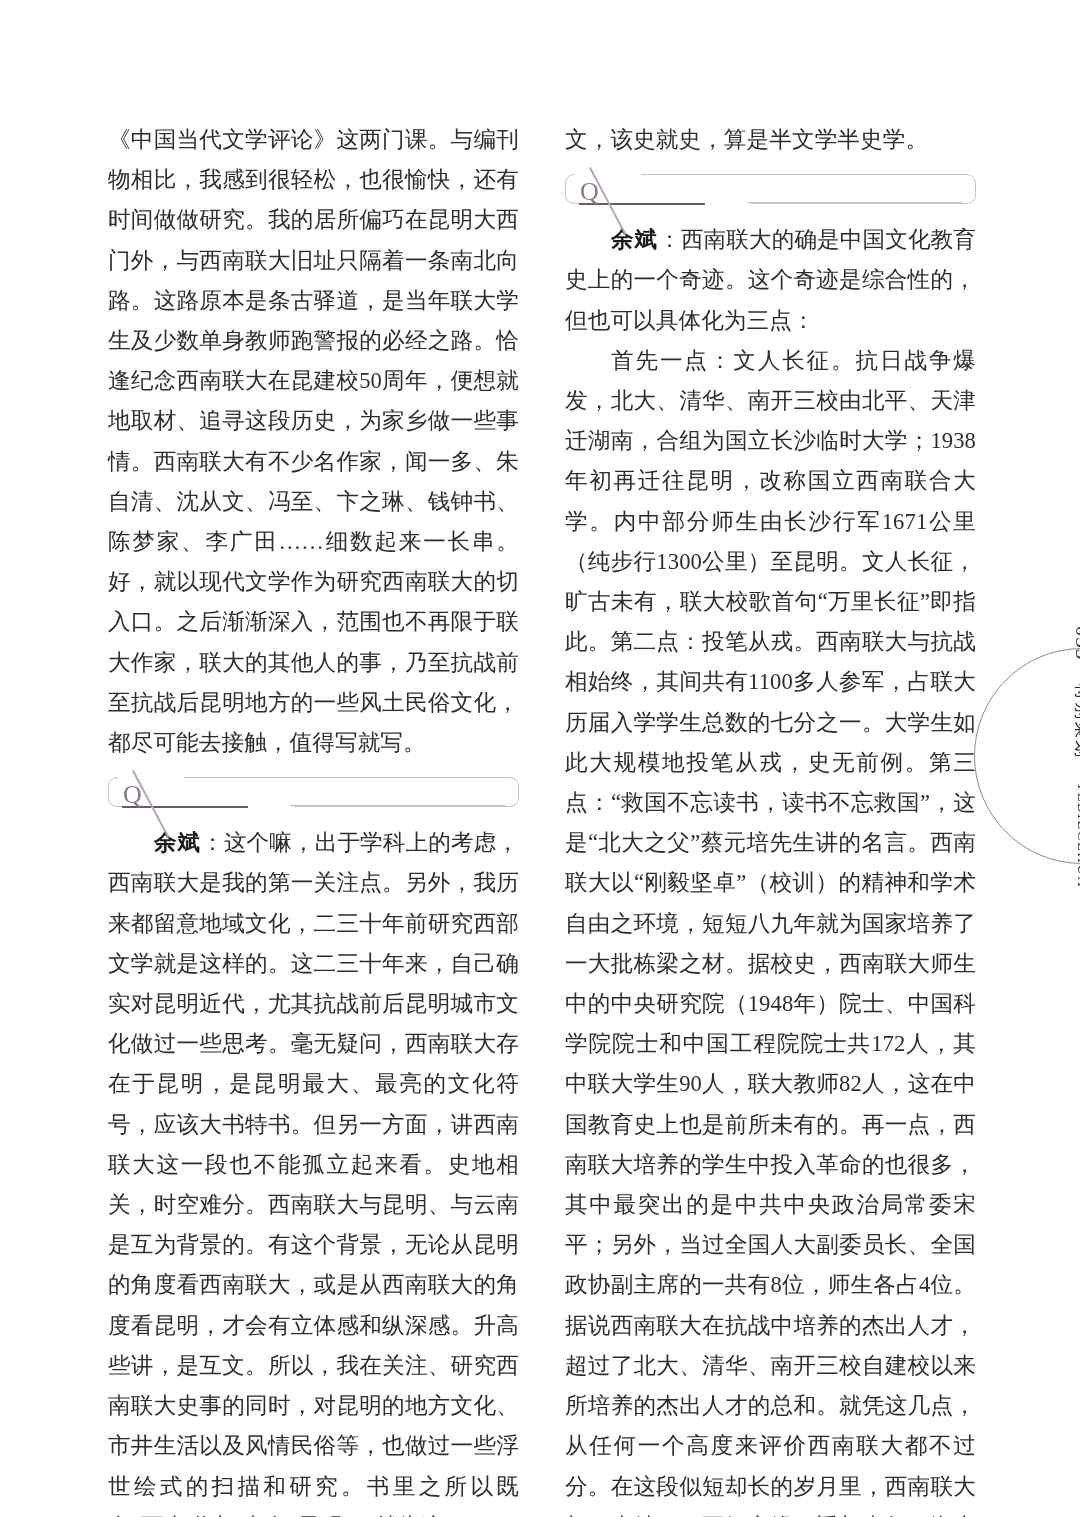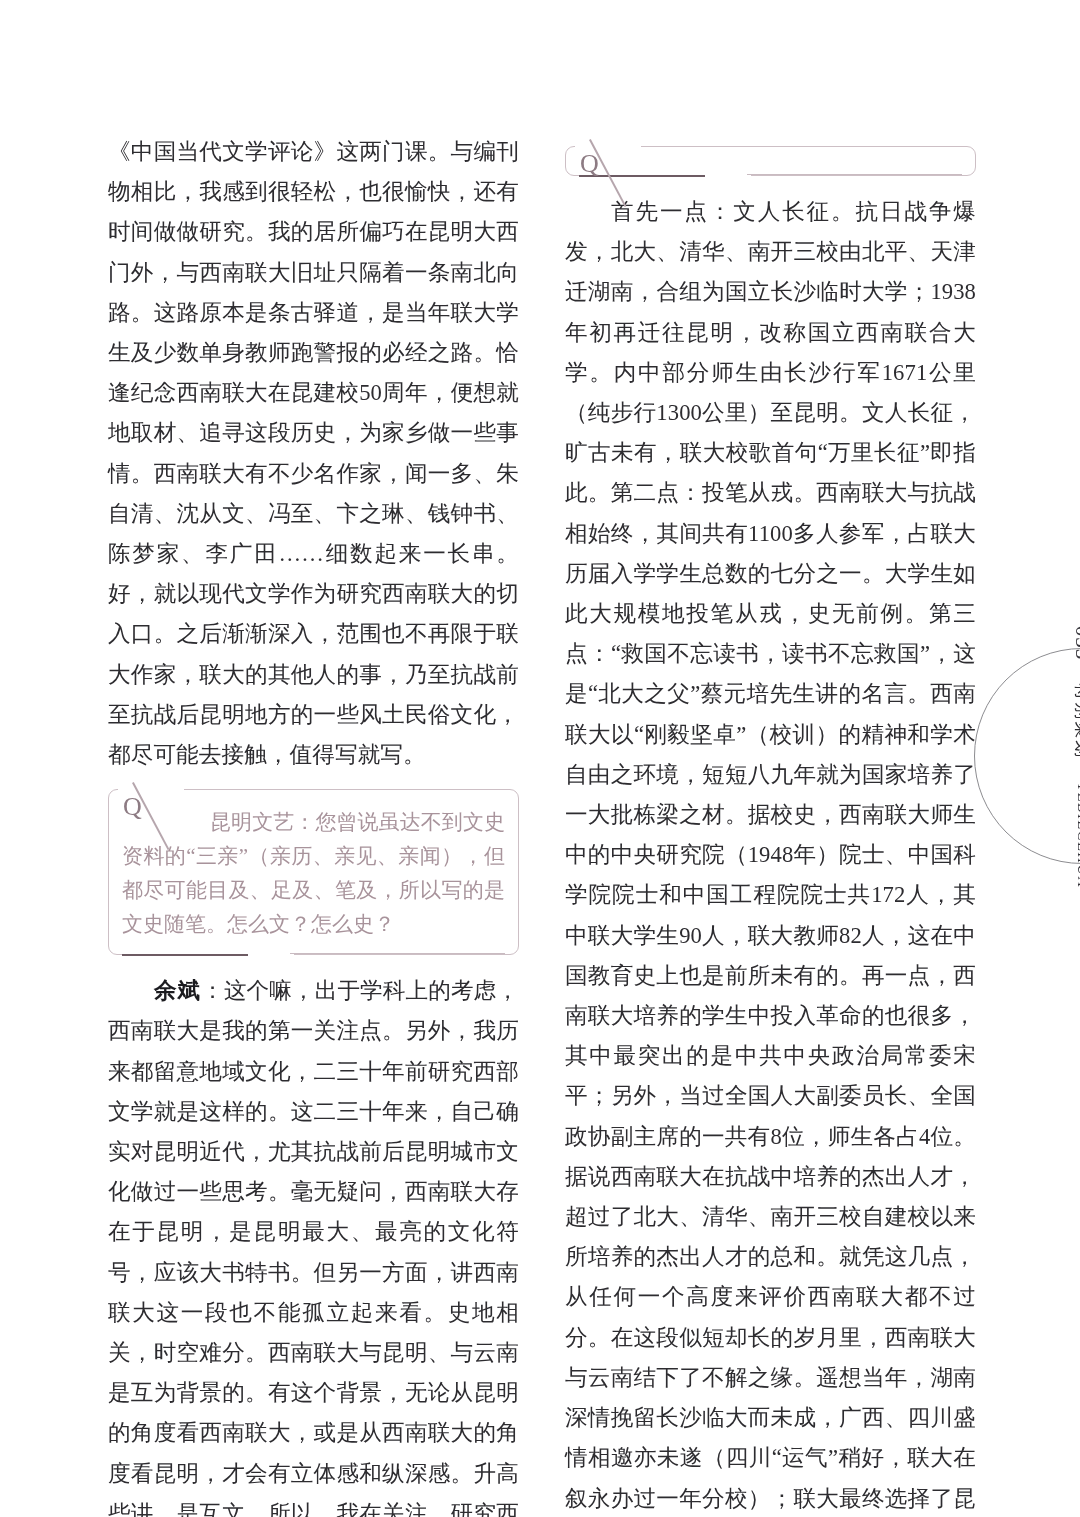--- a/index.html
+++ b/index.html
@@ -17,21 +17,21 @@
     height: 1517px;
     background: #ffffff;
     overflow: hidden;
     box-sizing: border-box;
   }
 
   
   .columns {
     position: absolute;
     left: 108px;
-    top: 132px;
+    top: 120px;
     width: 868px;
     height: 1290px;
     display: flex;
     gap: 46px;
   }
   .col {
     width: 411px;
     position: relative;
   }
 
@@ -192,40 +192,41 @@
       <p class="body">《中国当代文学评论》这两门课。与编刊物相比，我感到很轻松，也很愉快，还有时间做做研究。我的居所偏巧在昆明大西门外，与西南联大旧址只隔着一条南北向路。这路原本是条古驿道，是当年联大学生及少数单身教师跑警报的必经之路。恰逢纪念西南联大在昆建校50周年，便想就地取材、追寻这段历史，为家乡做一些事情。西南联大有不少名作家，闻一多、朱自清、沈从文、冯至、卞之琳、钱钟书、陈梦家、李广田……细数起来一长串。好，就以现代文学作为研究西南联大的切入口。之后渐渐深入，范围也不再限于联大作家，联大的其他人的事，乃至抗战前至抗战后昆明地方的一些风土民俗文化，都尽可能去接触，值得写就写。</p>
 
       <div class="qbox">
         <div class="frame"></div>
         <div class="mask-top"></div>
         <div class="mask-bottom"></div>
         <div class="rule-dark"></div>
         <div class="rule-light"></div>
         <span class="q-letter">Q</span>
         <span class="q-slash"></span>
-        <span class="qtext">昆明文艺：您曾说虽达不到文史资料的“三亲”（亲历、亲见、亲闻），但都尽可能目及、足及、笔及，所以写的是文史随笔。怎么文？怎么史？</span>
       </div>
 
       <p class="body indent"><span class="speaker">余斌</span><span>：</span><span>这个嘛，出于学科上的考虑，西南联大是我的第一关注点。另外，我历来都留意地域文化，二三十年前研究西部文学就是这样的。这二三十年来，自己确实对昆明近代，尤其抗战前后昆明城市文化做过一些思考。毫无疑问，西南联大存在于昆明，是昆明最大、最亮的文化符号，应该大书特书。但另一方面，讲西南联大这一段也不能孤立起来看。史地相关，时空难分。西南联大与昆明、与云南是互为背景的。有这个背景，无论从昆明的角度看西南联大，或是从西南联大的角度看昆明，才会有立体感和纵深感。升高些讲，是互文。所以，我在关注、研究西南联大史事的同时，对昆明的地方文化、市井生活以及风情民俗等，也做过一些浮世绘式的扫描和研究。书里之所以既有“西南联大”也有“昆明”，就为这。</span></p>
 
     </div>
 
     <div class="col">
 
+      <p class="body">文，该史就史，算是半文学半史学。</p>
 
       <div class="qbox">
         <div class="frame"></div>
         <div class="mask-top"></div>
         <div class="mask-bottom"></div>
         <div class="rule-dark"></div>
         <div class="rule-light"></div>
         <span class="q-letter">Q</span>
         <span class="q-slash"></span>
       </div>
 
+      <p class="body indent"><span class="speaker">余斌</span><span>：</span><span>西南联大的确是中国文化教育史上的一个奇迹。这个奇迹是综合性的，但也可以具体化为三点：</span></p>
 
       <p class="body indent">首先一点：文人长征。抗日战争爆发，北大、清华、南开三校由北平、天津迁湖南，合组为国立长沙临时大学；1938年初再迁往昆明，改称国立西南联合大学。内中部分师生由长沙行军1671公里（纯步行1300公里）至昆明。文人长征，旷古未有，联大校歌首句“万里长征”即指此。第二点：投笔从戎。西南联大与抗战相始终，其间共有1100多人参军，占联大历届入学学生总数的七分之一。大学生如此大规模地投笔从戎，史无前例。第三点：“救国不忘读书，读书不忘救国”，这是“北大之父”蔡元培先生讲的名言。西南联大以“刚毅坚卓”（校训）的精神和学术自由之环境，短短八九年就为国家培养了一大批栋梁之材。据校史，西南联大师生中的中央研究院（1948年）院士、中国科学院院士和中国工程院院士共172人，其中联大学生90人，联大教师82人，这在中国教育史上也是前所未有的。再一点，西南联大培养的学生中投入革命的也很多，其中最突出的是中共中央政治局常委宋平；另外，当过全国人大副委员长、全国政协副主席的一共有8位，师生各占4位。据说西南联大在抗战中培养的杰出人才，超过了北大、清华、南开三校自建校以来所培养的杰出人才的总和。就凭这几点，从任何一个高度来评价西南联大都不过分。在这段似短却长的岁月里，西南联大与云南结下了不解之缘。遥想当年，湖南深情挽留长沙临大而未成，广西、四川盛情相邀亦未遂（四川“运气”稍好，联大在叙永办过一年分校）；联大最终选择了昆明，云南全省深感荣幸，竭</p>
     </div>
   </div>
 
   <div class="badge">
     <div class="badge-inner">
       <span class="badge-latin">TEBIECEHUA</span>
       <span class="badge-cn">· 特别策划 ·</span>
       <span class="badge-num">033</span>

